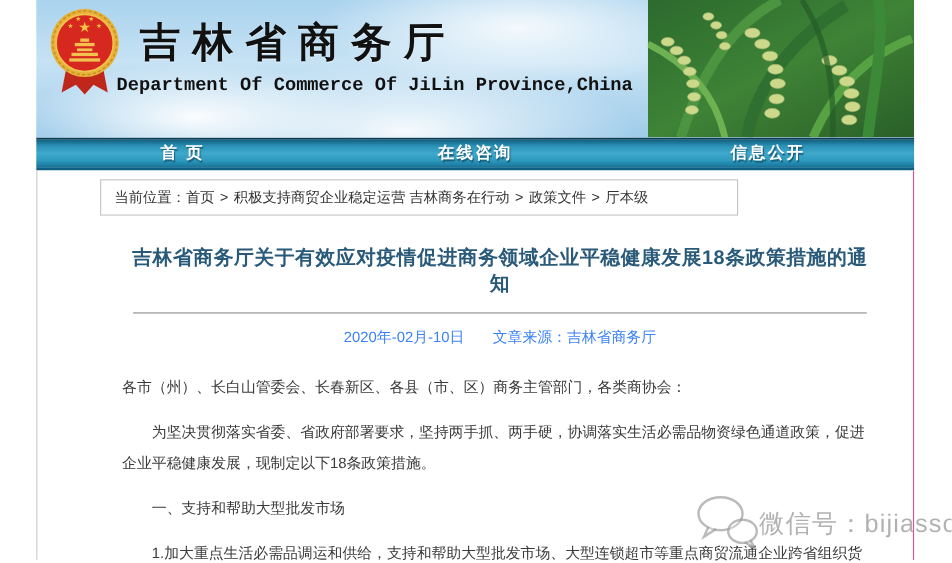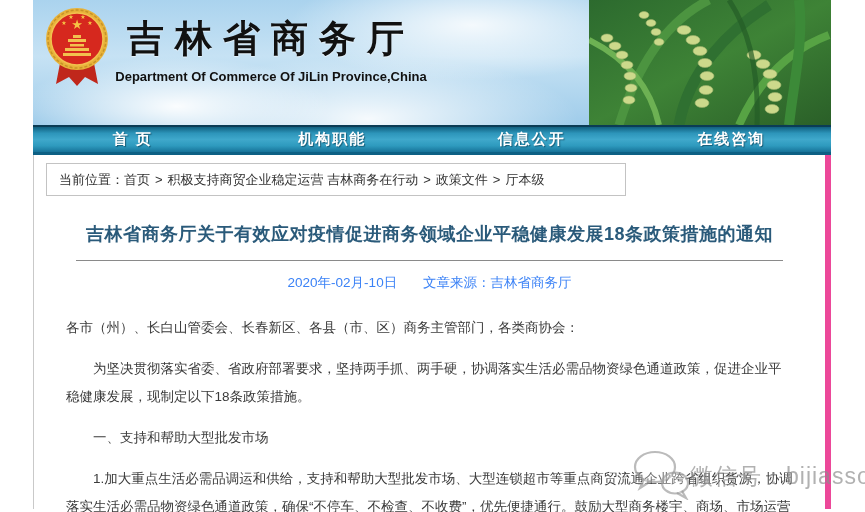--- a/index.html
+++ b/index.html
@@ -12,34 +12,34 @@
   .hdr { position:relative; height:125px; overflow:hidden;
          background:
            radial-gradient(ellipse 220px 70px at 18% 85%, rgba(255,255,255,.95), rgba(255,255,255,0) 70%),
            radial-gradient(ellipse 260px 80px at 55% 20%, rgba(255,255,255,.85), rgba(255,255,255,0) 70%),
            radial-gradient(ellipse 300px 90px at 42% 95%, rgba(255,255,255,.9), rgba(255,255,255,0) 70%),
            linear-gradient(180deg,#aad3ee 0%,#c6e2f4 45%,#9fccea 100%); }
   .emblem { position:absolute; left:12px; top:6px; width:64px; height:86px; }
   .hdr-text { position:absolute; left:73px; top:14px; width:330px; text-align:center; }
   .hdr-cn { font-size:37px; font-weight:bold; color:#111; letter-spacing:11px;
             white-space:nowrap; text-shadow:0 1px 1px rgba(255,255,255,.6); }
-  .hdr-en { margin-top:5px; font-family:Liberation Sans, sans-serif;
-            font-size:13px; font-weight:bold; color:#111; white-space:nowrap; }
+  .hdr-en { margin-top:5px; font-family:Liberation Mono, monospace;
+            font-size:17px; font-weight:bold; color:#111; white-space:nowrap; }
   .rice { position:absolute; right:0; top:0; width:242px; height:125px; }
 
   
   .nav { display:flex; height:30px; border-top:2px solid #0b3c55; border-bottom:3px solid #0d6084;
          background:linear-gradient(180deg,#11607f 0%,#2d95ba 25%,#3fa8cb 50%,#2e9abe 75%,#177399 100%); }
   .nav-item { flex:1; display:flex; align-items:center; justify-content:center;
               color:#fff; font-size:15px; font-weight:bold; letter-spacing:2px;
               text-shadow:1px 1px 1px rgba(0,40,60,.55); cursor:pointer; }
 
   
-  .lower { border-left:1px solid #c9c9c9; border-right:6px solid #ec4899;
-           height:354px; background:#fff; padding-top:8px; }
+  .lower { border-left:1px solid #c9c9c9; border-right:1px solid #ec4899;
+           height:354px; background:#fff; padding-top:8px;padding-left:45px; }
 
   .crumb { margin-left:12px; width:580px; height:33px; border:1px solid #c3c3c3;
            background:#fff; display:flex; align-items:center; padding-left:12px;
            font-size:13px; color:#333; white-space:nowrap; }
   .crumb .sep { margin:0 5px; color:#333; }
   .crumb a { color:#333; text-decoration:none; cursor:pointer; }
 
   
   .art { padding:0 32px; }
   .art-title { margin-top:26px; text-align:center; font-size:18px; font-weight:bold;
@@ -127,23 +127,22 @@
             <ellipse cx="67" cy="32" rx="5" ry="3.5"></ellipse>
               <ellipse cx="70" cy="42" rx="5" ry="3.5"></ellipse>
           </g>
           <path d="M140 0 C160 30 170 70 168 125" stroke="#245c26" stroke-width="5" fill="none" opacity=".7"></path>
         </svg>
       </div>
     </div>
 
     <div class="nav">
       <div class="nav-item">首 页</div>
-      <div class="nav-item">机构职能</div>
+      <div class="nav-item">在线咨询</div>
       <div class="nav-item">信息公开</div>
-      <div class="nav-item">在线咨询</div>
     </div>
 
     <div class="lower">
       <div class="crumb">
         <span>当前位置：</span>
         <a>首页</a>
         <span class="sep">&gt;</span>
         <a>积极支持商贸企业稳定运营 吉林商务在行动</a>
         <span class="sep">&gt;</span>
         <a>政策文件</a>

